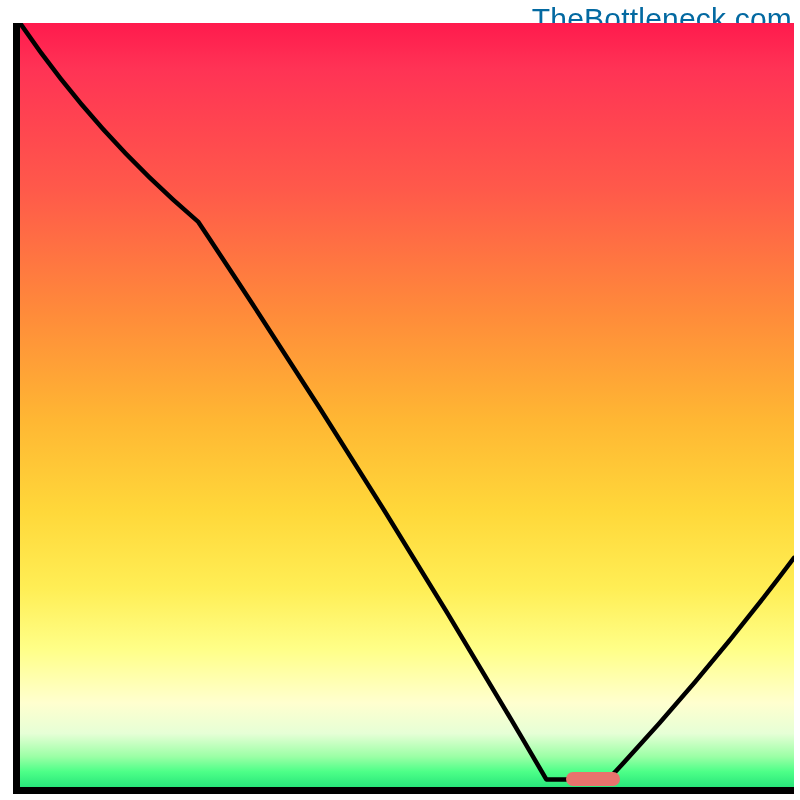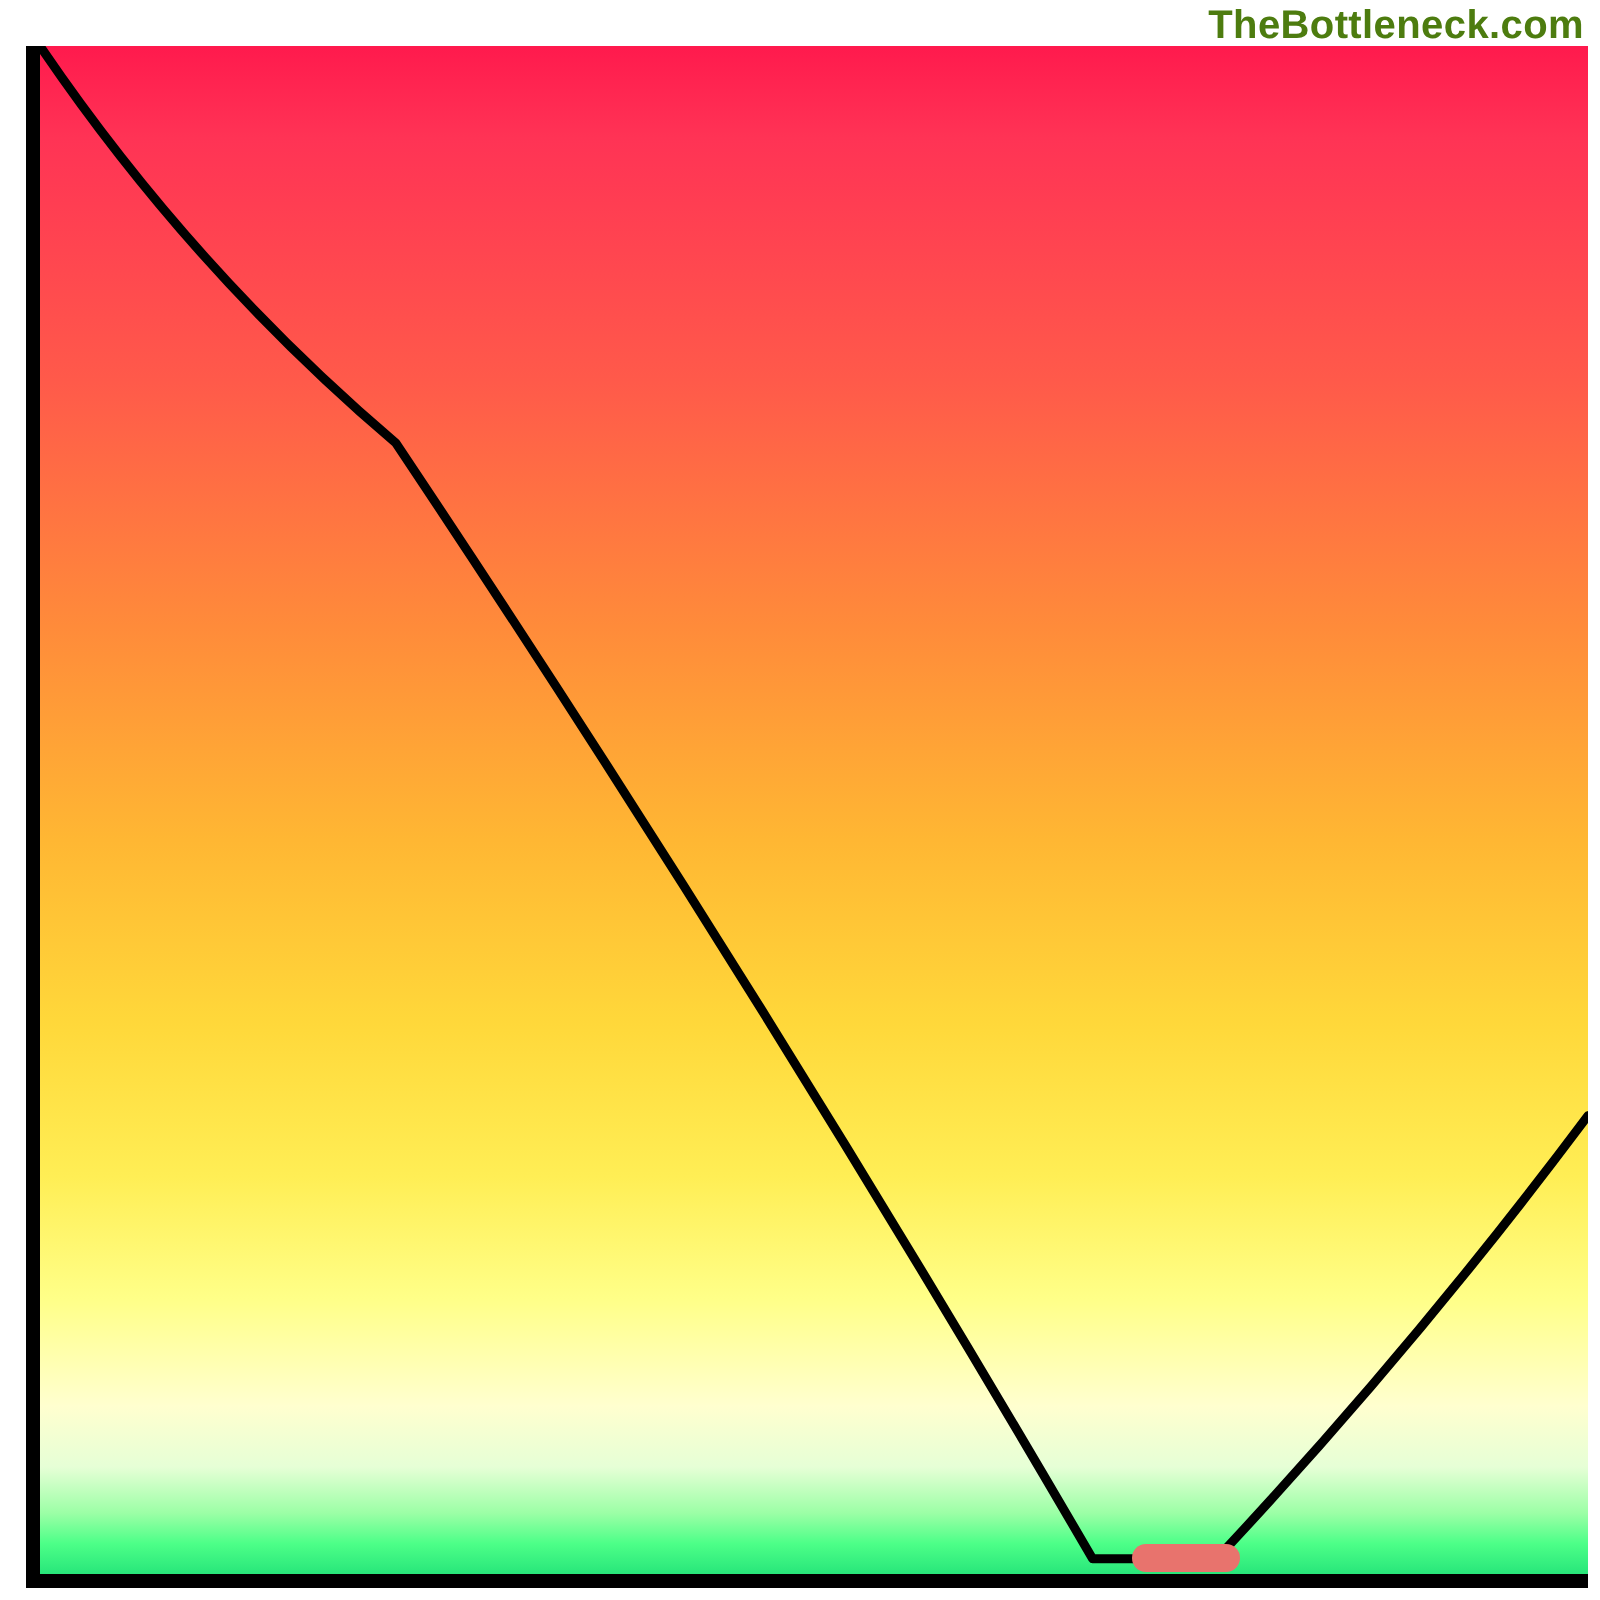--- a/index.html
+++ b/index.html
@@ -13,23 +13,23 @@
   .chart-container {
     position: relative;
     width: 800px;
     height: 800px;
   }
   .watermark {
     position: absolute;
     top: 2px;
     right: 8px;
     font-family: Arial, Helvetica, sans-serif;
-    font-size: 20px;
-    font-weight: 700;
-    color: #4d7c0f;
+    font-size: 30px;
+    font-weight: 400;
+    color: #0369a1;
     letter-spacing: 0.2px;
   }
   .plot-frame {
     position: absolute;
     left: 13px;
     top: 23px;
     width: 774px;   
     height: 764px;  
     border-left: 7px solid #000;
     border-bottom: 7px solid #000;

